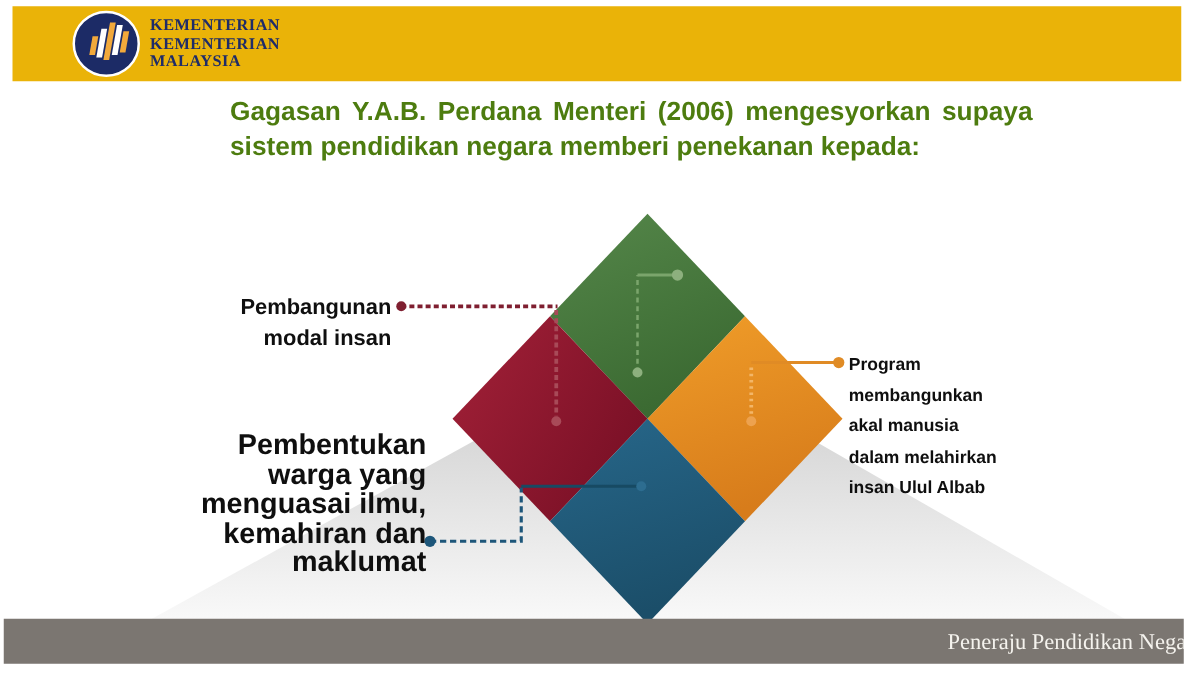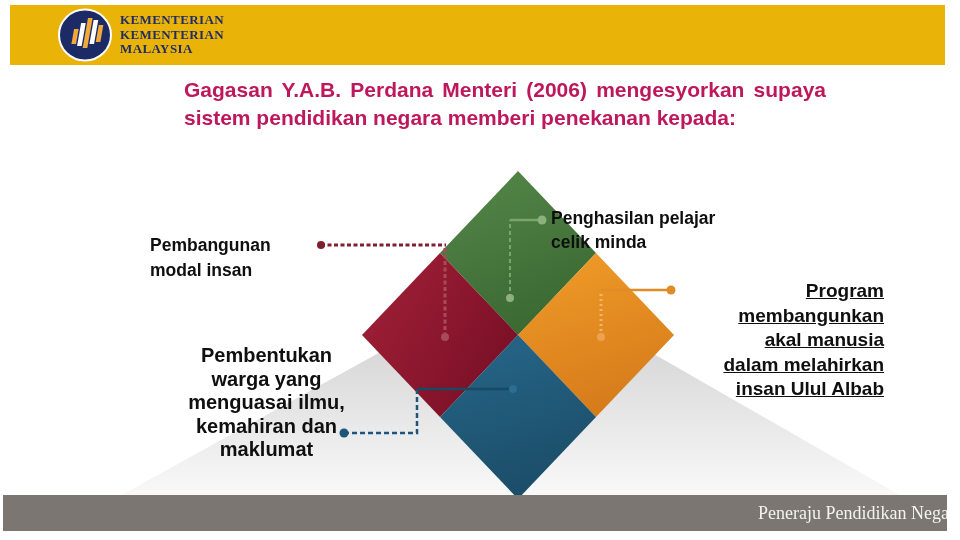--- a/index.html
+++ b/index.html
@@ -5,30 +5,30 @@
   html,body{margin:0;padding:0;background:#ffffff;}
   .slide{position:relative;width:960px;height:540px;background:#ffffff;overflow:hidden;
          font-family:"Liberation Sans",sans-serif;}
   
   .header-bar{position:absolute;left:10px;top:5px;width:935px;height:60px;z-index:3;}
   .emblem{position:absolute;left:46px;top:2px;}
   .logo-text{position:absolute;left:110px;top:8px;font-family:"Liberation Serif",serif;
              font-weight:bold;font-size:13px;line-height:14.5px;letter-spacing:.4px;color:#1f2c68;}
   
   .slide-title{position:absolute;left:184px;top:76px;width:642px;z-index:2;
-               font-size:21px;font-weight:bold;line-height:28px;color:#be185d;
+               font-size:21px;font-weight:bold;line-height:28px;color:#4d7c0f;
                text-align:justify;text-align-last:left;}
   
   .diagram{position:absolute;left:0;top:0;z-index:1;}
   
   .dlabel{position:absolute;z-index:2;font-weight:bold;color:#0f0f0f;white-space:pre-line;}
-  .label-left-top{left:150px;top:233px;width:163px;text-align:left;font-size:17.5px;line-height:25px;}
-  .label-left-bottom{left:176px;top:344px;width:181px;text-align:center;font-size:20px;line-height:23.5px;}
+  .label-left-top{left:150px;top:233px;width:163px;text-align:right;font-size:17.5px;line-height:25px;}
+  .label-left-bottom{left:160px;top:344px;width:181px;text-align:right;font-size:23px;line-height:23.5px;}
   .label-right-top{left:551px;top:206px;width:215px;text-align:left;font-size:17.5px;line-height:24px;}
-  .label-right-middle{left:679px;top:279px;width:205px;text-align:right;font-size:19px;line-height:24.5px;text-decoration:underline;}
+  .label-right-middle{left:679px;top:279px;width:205px;text-align:left;font-size:14px;line-height:24.5px;}
   
   .footer-bar{position:absolute;left:3px;top:495px;width:944px;height:36px;overflow:hidden;z-index:3;}
   .footer-text{position:absolute;left:755px;top:0;line-height:36px;white-space:nowrap;
                font-family:"Liberation Serif",serif;font-size:18px;color:#f5f3ee;}
 </style>
 </head>
 <body>
 
 <div class="slide">
 
@@ -104,22 +104,20 @@
 
   <div class="slide-title">Gagasan Y.A.B. Perdana Menteri (2006) mengesyorkan supaya sistem pendidikan negara memberi penekanan kepada:</div>
 
   <div class="dlabel label-left-top">Pembangunan
 modal insan</div>
   <div class="dlabel label-left-bottom">Pembentukan
 warga yang
 menguasai ilmu,
 kemahiran dan
 maklumat</div>
-  <div class="dlabel label-right-top">Penghasilan pelajar
-celik minda</div>
   <div class="dlabel label-right-middle">Program
 membangunkan
 akal manusia
 dalam melahirkan
 insan Ulul Albab</div>
 
   <div class="footer-bar" style="background: rgb(123, 118, 113);">
     <div class="footer-text">Peneraju Pendidikan Negara</div>
   </div>
 

